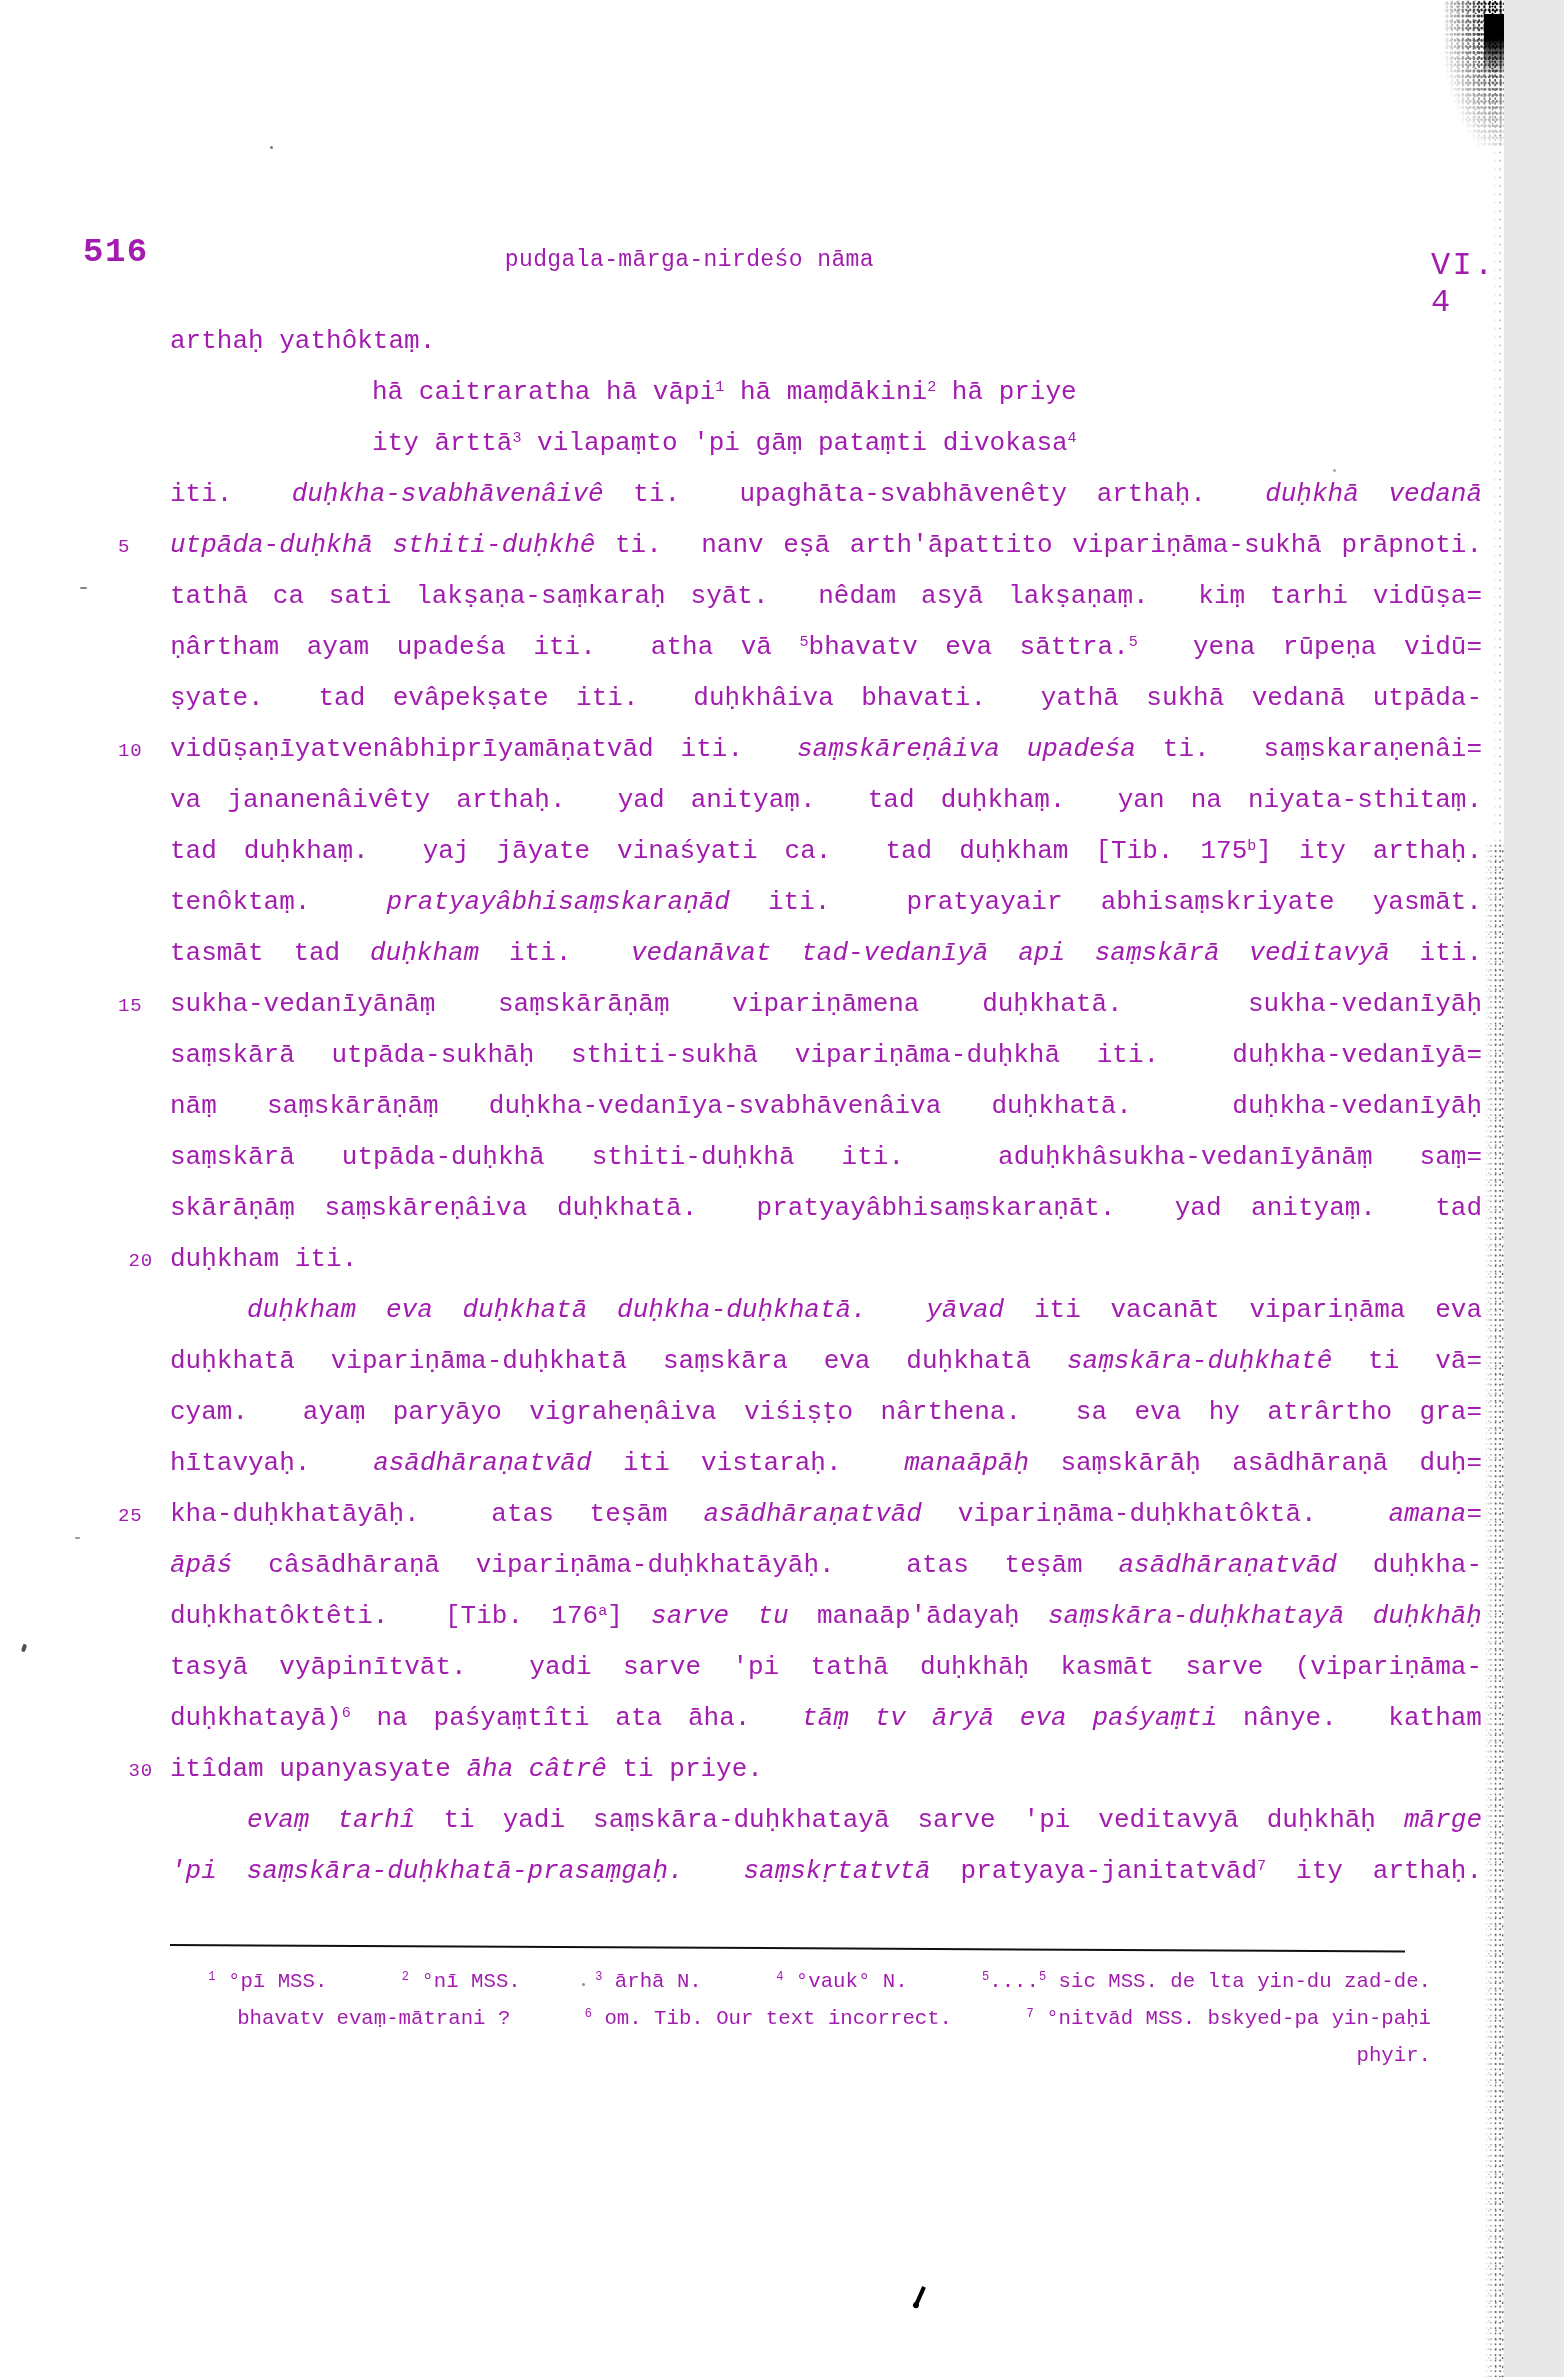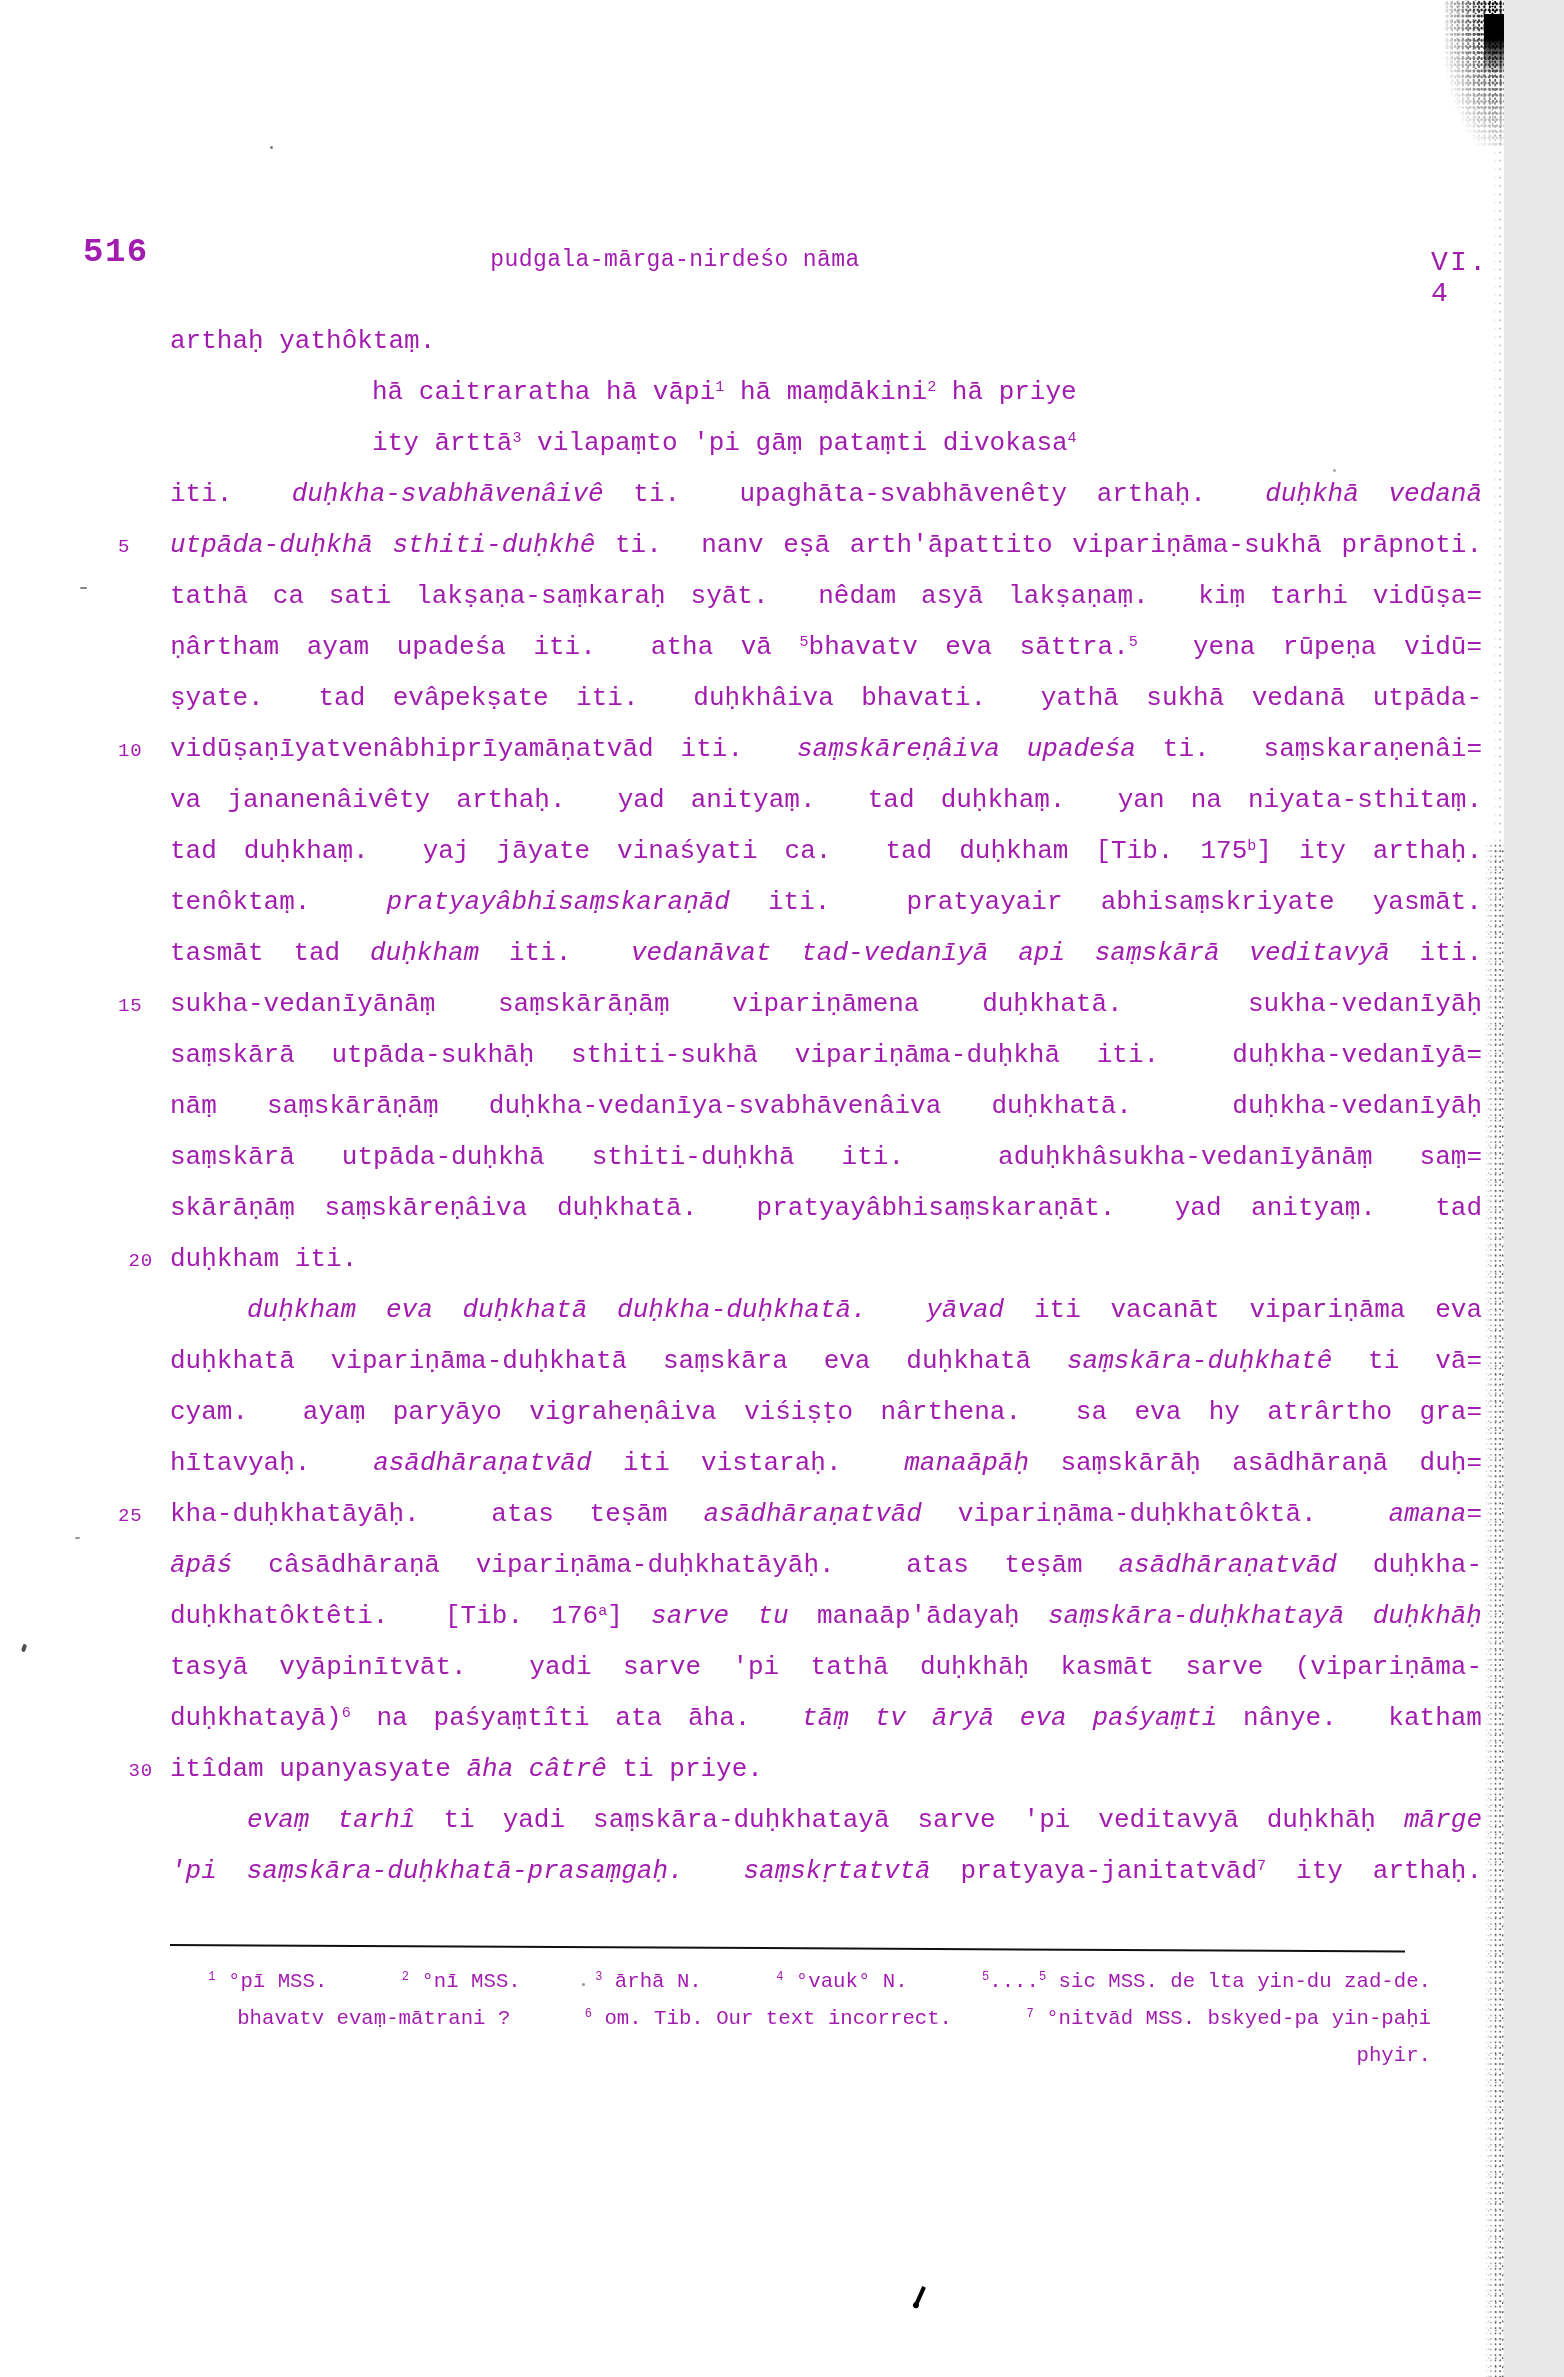--- a/index.html
+++ b/index.html
@@ -11,25 +11,25 @@
     color:#a21caf;
     overflow:hidden;
   }
   
   .hdr-pagenum{
     position:absolute;left:83px;top:233px;
     font-size:34px;font-weight:bold;letter-spacing:1.5px;
   }
   .hdr-title{
     position:absolute;left:476px;top:247px;width:398px;
-    font-size:23px;text-align:center;letter-spacing:0.4px;
+    font-size:23px;text-align:right;letter-spacing:0.4px;
   }
   .hdr-section{
     position:absolute;left:1431px;top:247px;
-    font-size:28px;letter-spacing:2.3px;
+    font-size:32px;letter-spacing:2.3px;
   }
   
   .body-text{
     position:absolute;left:170px;top:316px;width:1312px;
     font-size:26px;line-height:51px;
   }
   .line{
     position:relative;
     white-space:pre-wrap;
     text-align:left;

